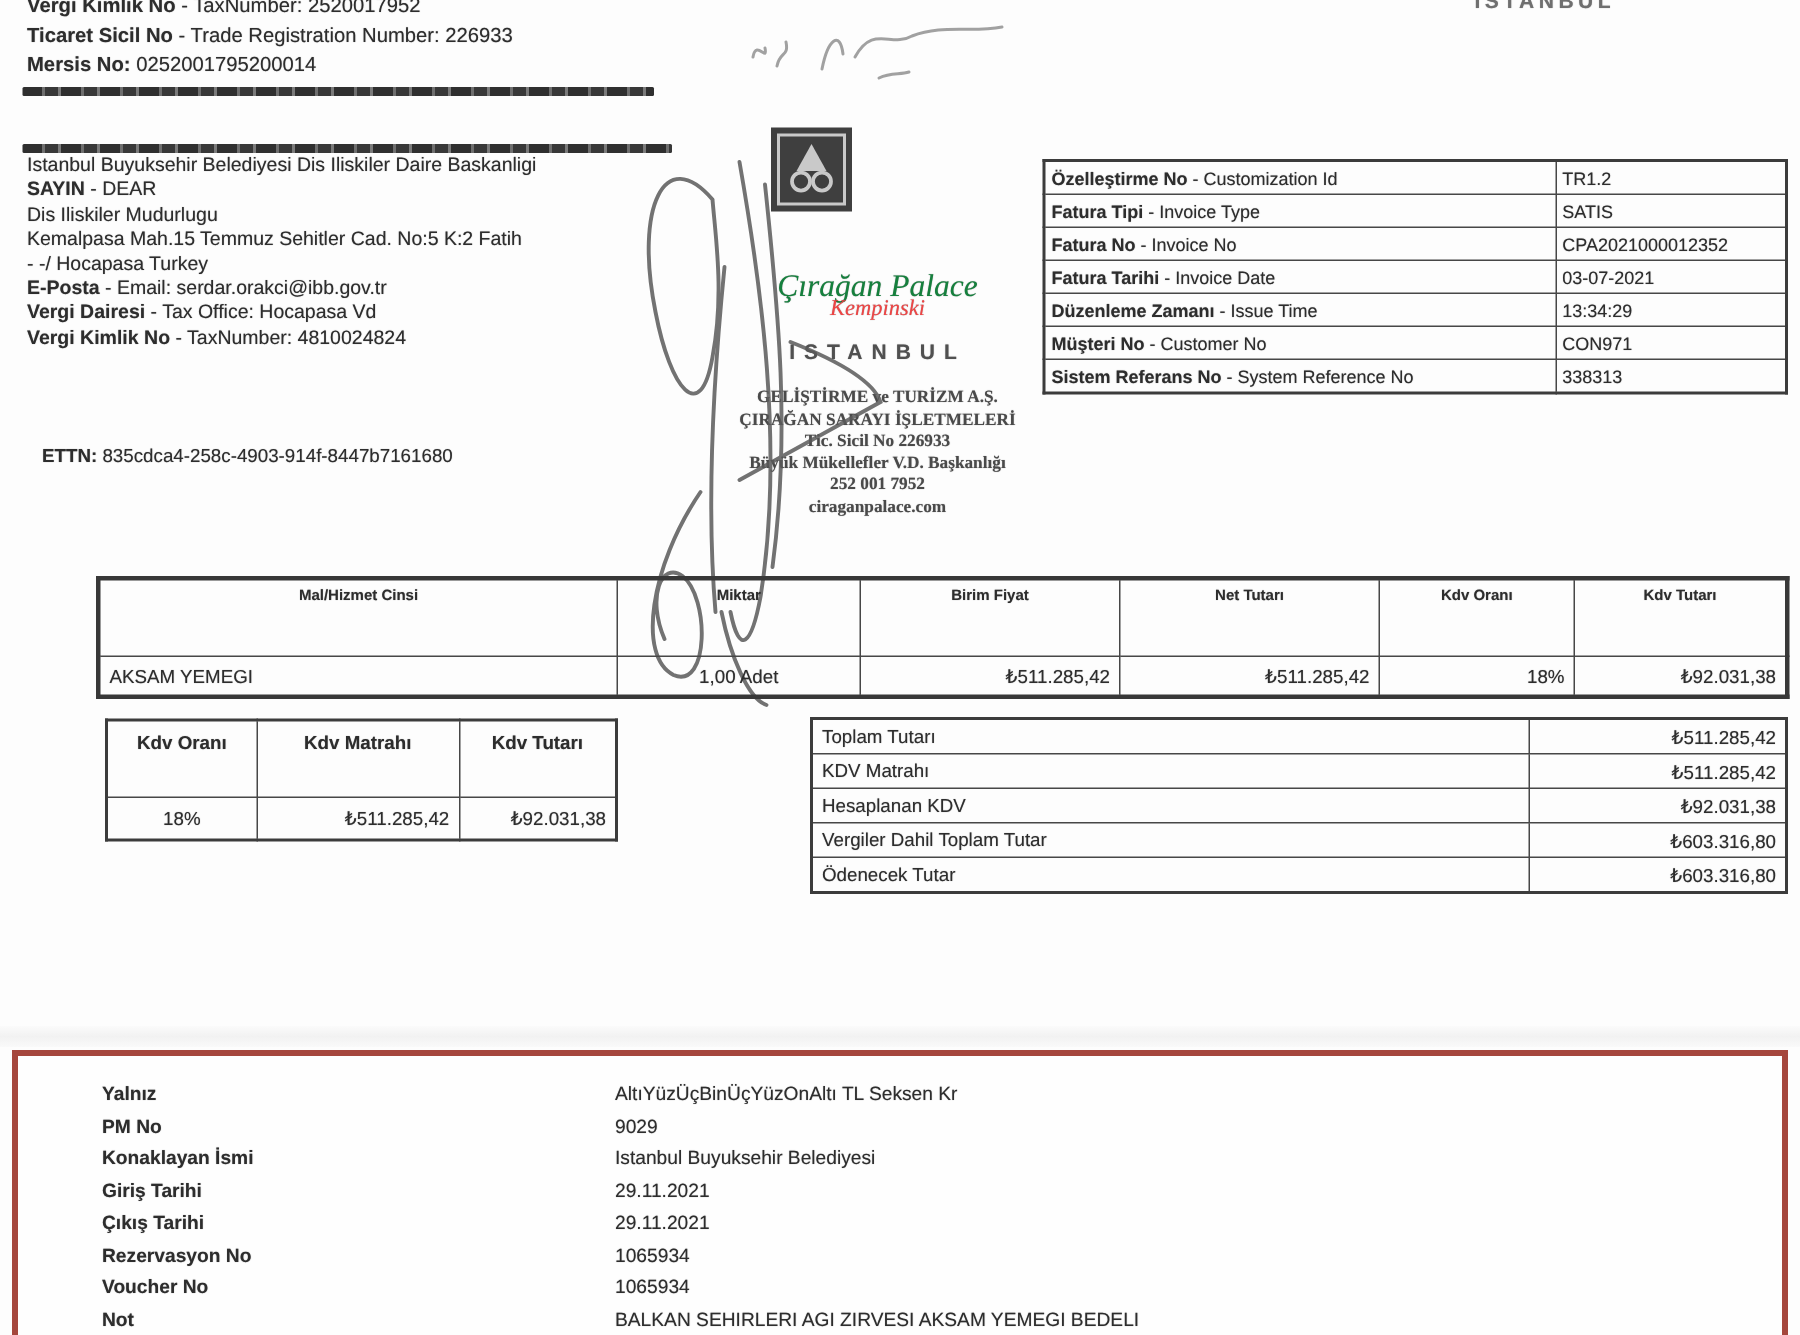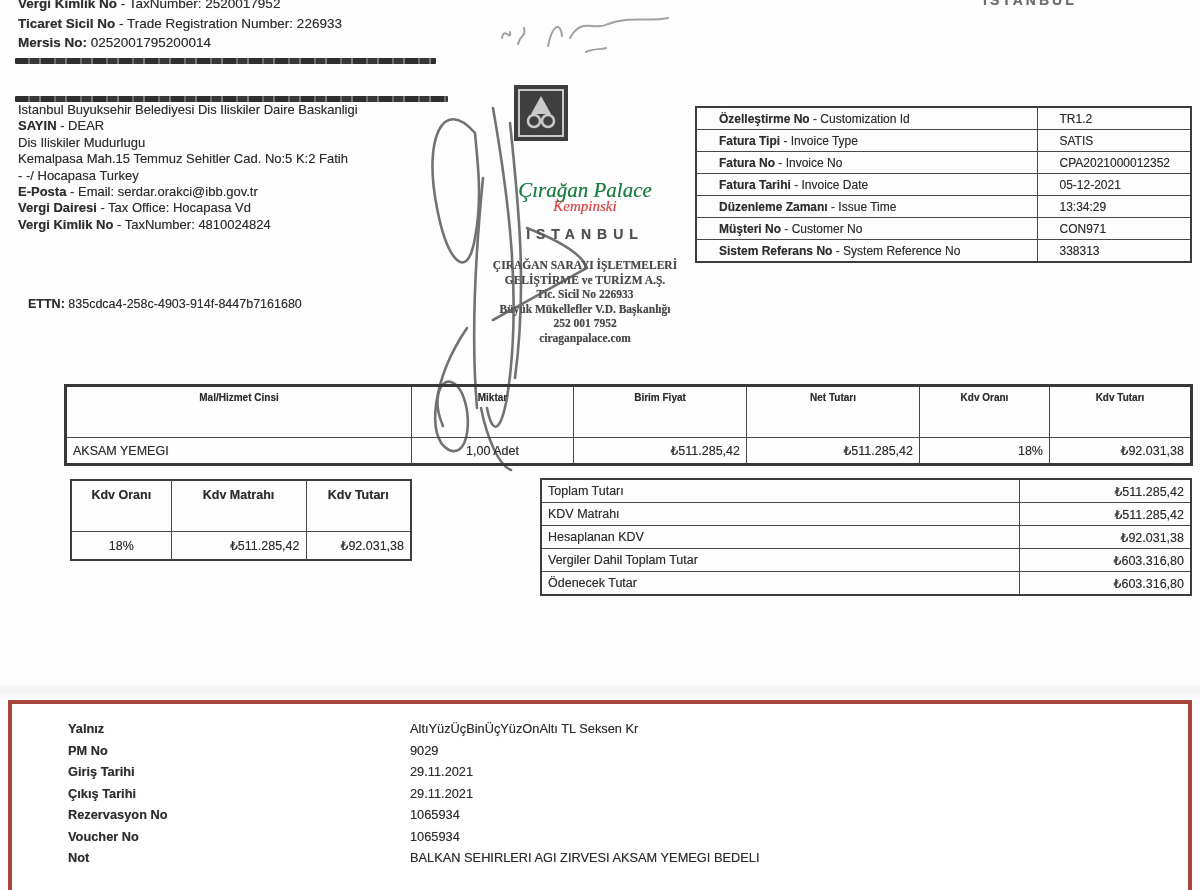--- a/index.html
+++ b/index.html
@@ -29,21 +29,21 @@
     font-style:italic;font-size:21px;color:#15803d;}
   .brand2{position:absolute;left:0;top:116px;width:320px;font-family:"Liberation Serif","DejaVu Serif",serif;
     font-style:italic;font-size:15px;color:#ef4444;}
   .brandcity{position:absolute;left:0;top:144px;width:320px;font-size:14px;letter-spacing:6px;font-weight:700;color:#505050;}
   .companylines{position:absolute;left:0;top:176px;width:320px;font-size:11.5px;line-height:14.6px;
     font-family:"Liberation Serif","DejaVu Serif",serif;font-weight:700;color:#4a4a4a;}
   .sig,.scrib{position:absolute;pointer-events:none;}
   
   .info-table{position:absolute;left:695px;top:106px;width:495px;border-collapse:collapse;
     font-size:12px;table-layout:fixed;}
-  .info-table td{border:1.6px solid #474747;height:21px;padding:0 22px;overflow:hidden;white-space:nowrap;}
+  .info-table td{border:1.6px solid #474747;height:21px;padding:0 4px;overflow:hidden;white-space:nowrap;}
   .info-table{border:2.4px solid #3c3c3c;}
   
   .ettn{position:absolute;left:28px;top:297px;font-size:12.5px;white-space:nowrap;}
   
   .items-table{position:absolute;left:64px;top:384px;width:1126px;border-collapse:collapse;
     font-size:12.5px;table-layout:fixed;border:3px solid #383838;}
   .items-table th{border:1.6px solid #474747;height:44px;vertical-align:top;padding-top:5px;font-size:10px;}
   .items-table td{border:1.6px solid #474747;height:25px;padding:0 6px;white-space:nowrap;}
   .items-table .c{text-align:center;} .items-table .r{text-align:right;} .items-table .l{text-align:left;}
   
@@ -110,22 +110,22 @@
       <rect x="1" y="1" width="54" height="56" fill="#3f3f3f"></rect>
       <rect x="6" y="6" width="44" height="46" fill="none" stroke="#c9c9c9" stroke-width="2"></rect>
       <path d="M28 12 L38 30 L18 30 Z" fill="#c9c9c9"></path>
       <circle cx="21" cy="37" r="6" fill="none" stroke="#c9c9c9" stroke-width="2.5"></circle>
       <circle cx="35" cy="37" r="6" fill="none" stroke="#c9c9c9" stroke-width="2.5"></circle>
     </svg>
     <div class="brand1">Çırağan Palace</div>
     <div class="brand2">Kempinski</div>
     <div class="brandcity">ISTANBUL</div>
     <div class="companylines">
+      <div>GELİŞTİRME ve TURİZM A.Ş.</div>
       <div>ÇIRAĞAN SARAYI İŞLETMELERİ</div>
-      <div>GELİŞTİRME ve TURİZM A.Ş.</div>
       <div>Tic. Sicil No 226933</div>
       <div>Büyük Mükellefler V.D. Başkanlığı</div>
       <div>252 001 7952</div>
       <div>ciraganpalace.com</div>
     </div>
   </div>
 
   <svg class="sig" style="left:415px;top:78px;" width="210" height="400" viewBox="0 0 210 400">
     <g fill="none" stroke="#5a5a5a" stroke-width="2.6" stroke-linecap="round" opacity=".85">
       <path d="M60 55 C 28 18, 8 60, 22 130 C 32 182, 52 206, 60 160 C 68 118, 62 80, 60 55"></path>
@@ -151,21 +151,21 @@
     <tr>
       <td><b>Fatura Tipi</b><span> - Invoice Type</span></td>
       <td>SATIS</td>
     </tr>
     <tr>
       <td><b>Fatura No</b><span> - Invoice No</span></td>
       <td>CPA2021000012352</td>
     </tr>
     <tr>
       <td><b>Fatura Tarihi</b><span> - Invoice Date</span></td>
-      <td>05-12-2021</td>
+      <td>03-07-2021</td>
     </tr>
     <tr>
       <td><b>Düzenleme Zamanı</b><span> - Issue Time</span></td>
       <td>13:34:29</td>
     </tr>
     <tr>
       <td><b>Müşteri No</b><span> - Customer No</span></td>
       <td>CON971</td>
     </tr>
     <tr>
@@ -264,20 +264,24 @@
     <div class="notes-pad"></div>
     <div class="notes-row">
       <span class="nlab">Yalnız</span>
       <span class="nval">AltıYüzÜçBinÜçYüzOnAltı TL Seksen Kr</span>
     </div>
     <div class="notes-row">
       <span class="nlab">PM No</span>
       <span class="nval">9029</span>
     </div>
     <div class="notes-row">
+      <span class="nlab">Konaklayan İsmi</span>
+      <span class="nval">Istanbul Buyuksehir Belediyesi</span>
+    </div>
+    <div class="notes-row">
       <span class="nlab">Giriş Tarihi</span>
       <span class="nval">29.11.2021</span>
     </div>
     <div class="notes-row">
       <span class="nlab">Çıkış Tarihi</span>
       <span class="nval">29.11.2021</span>
     </div>
     <div class="notes-row">
       <span class="nlab">Rezervasyon No</span>
       <span class="nval">1065934</span>

